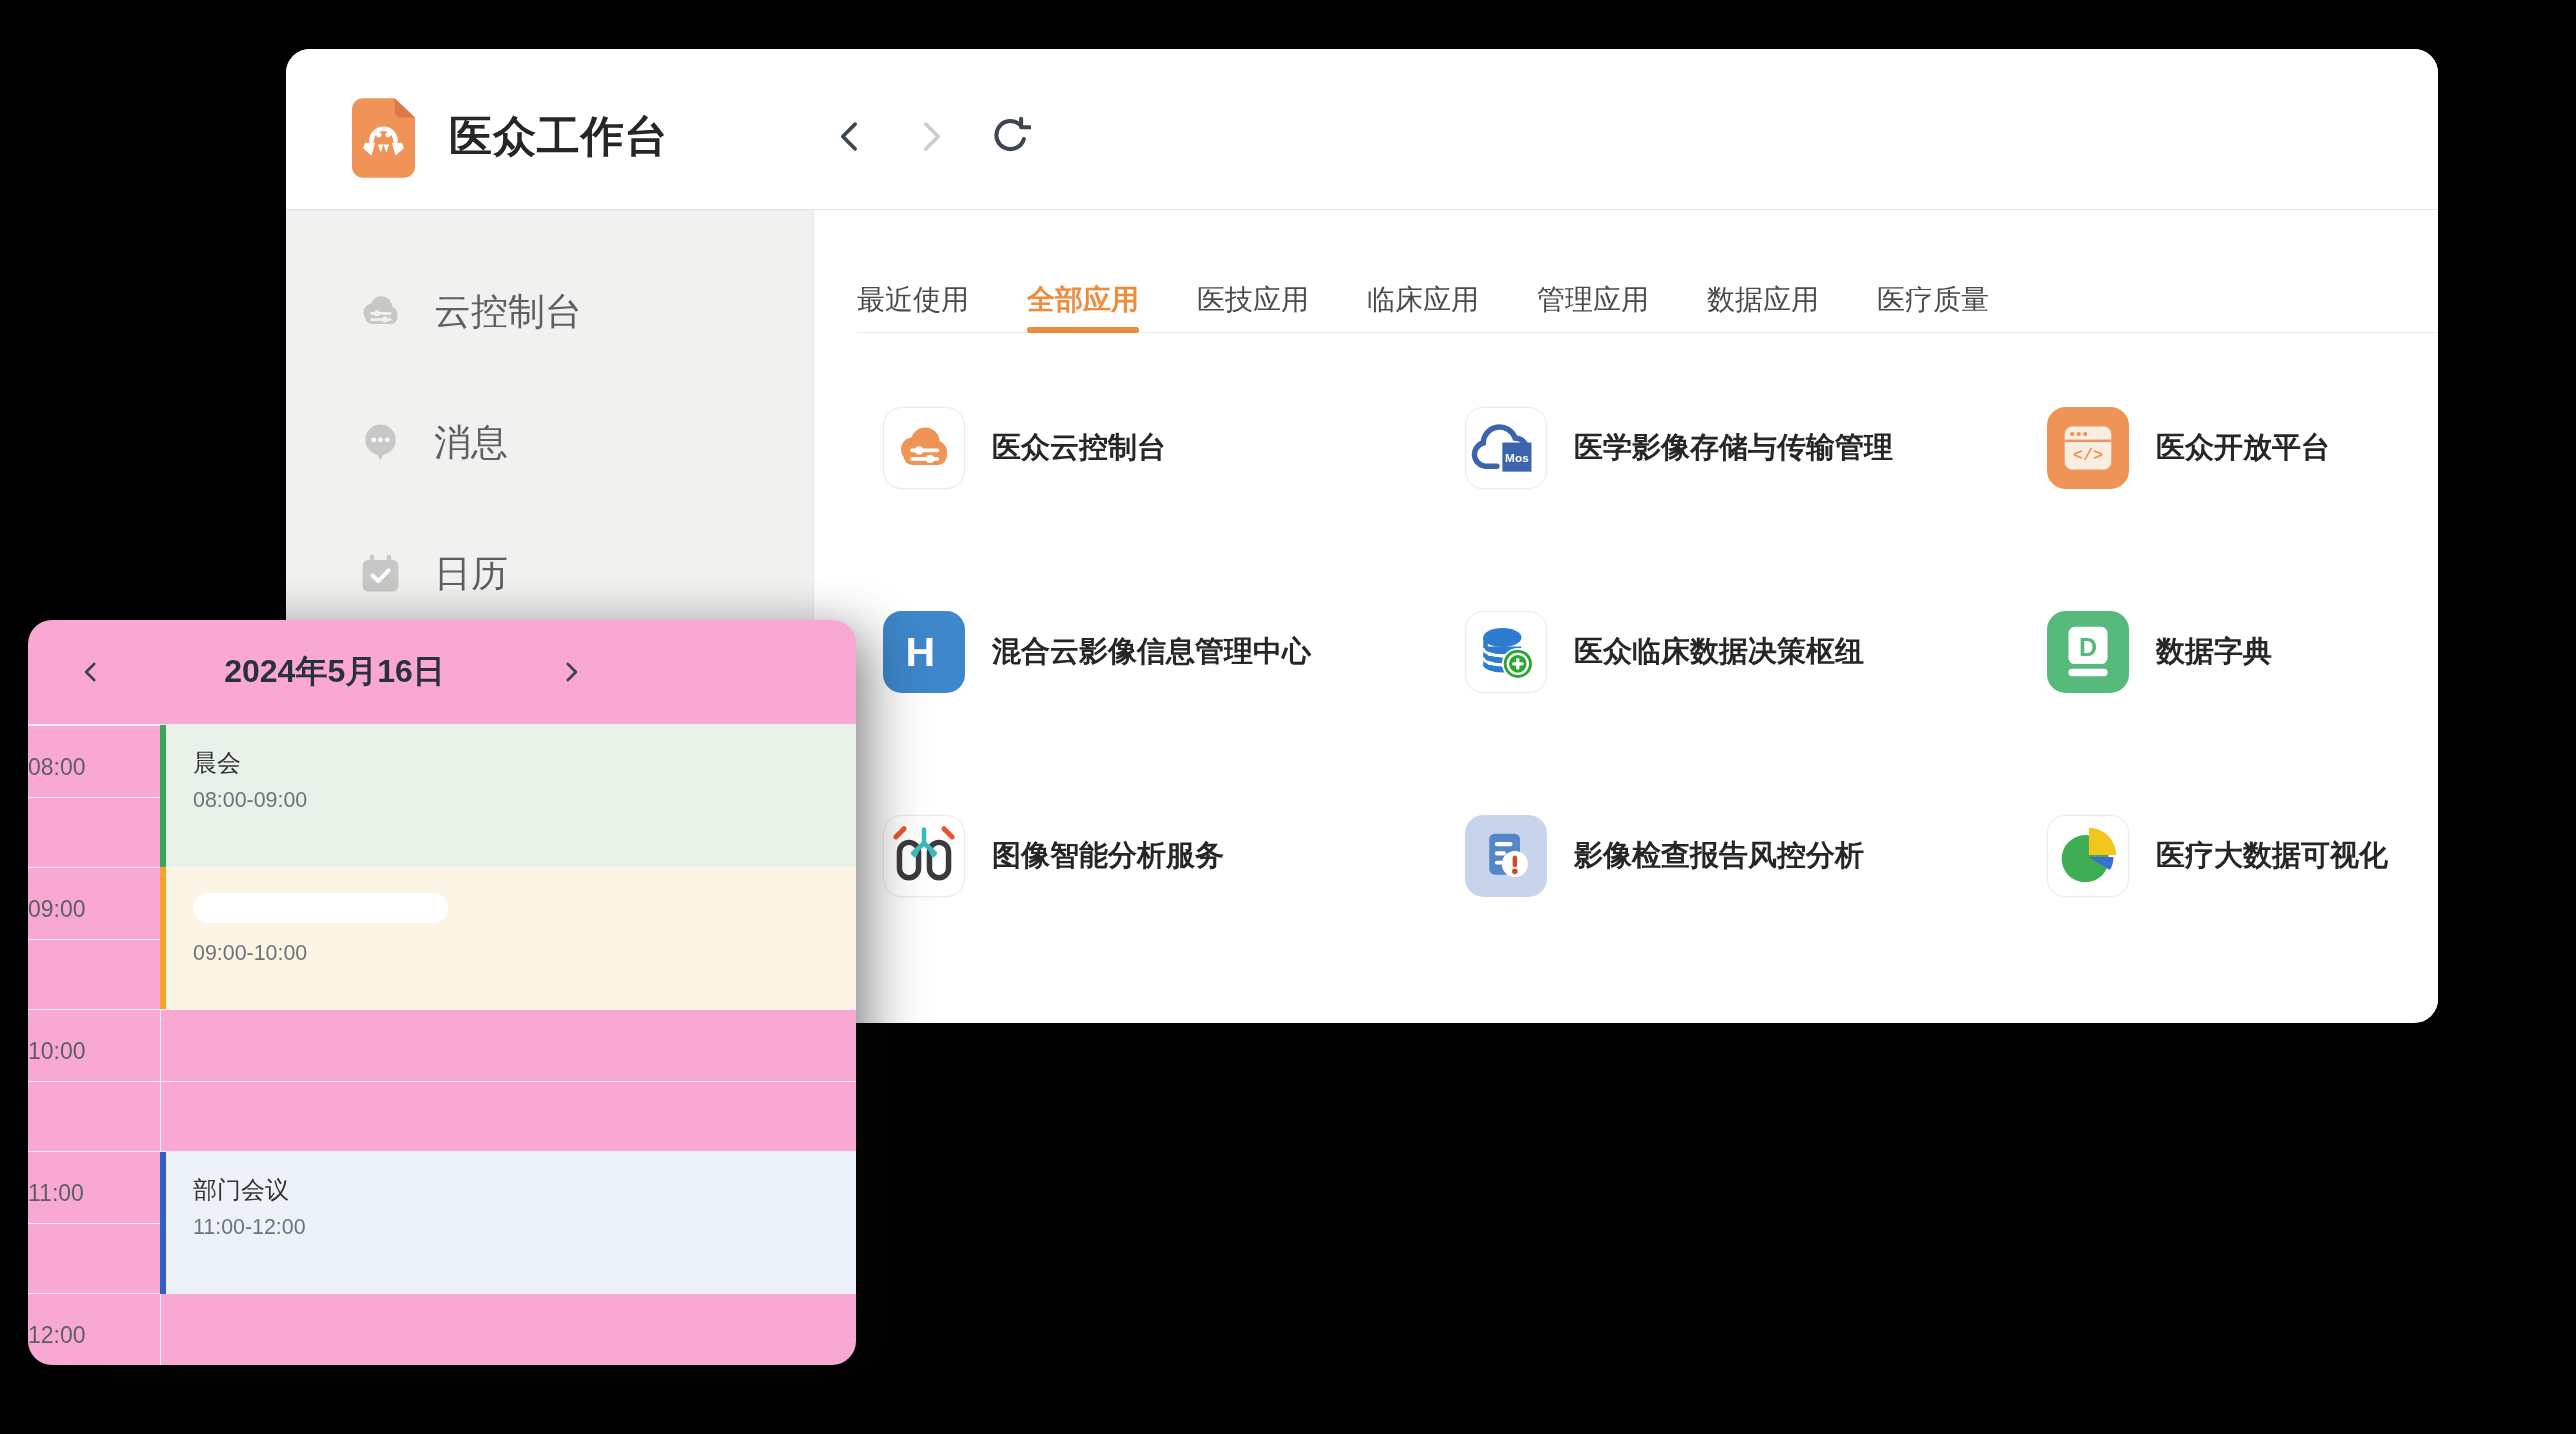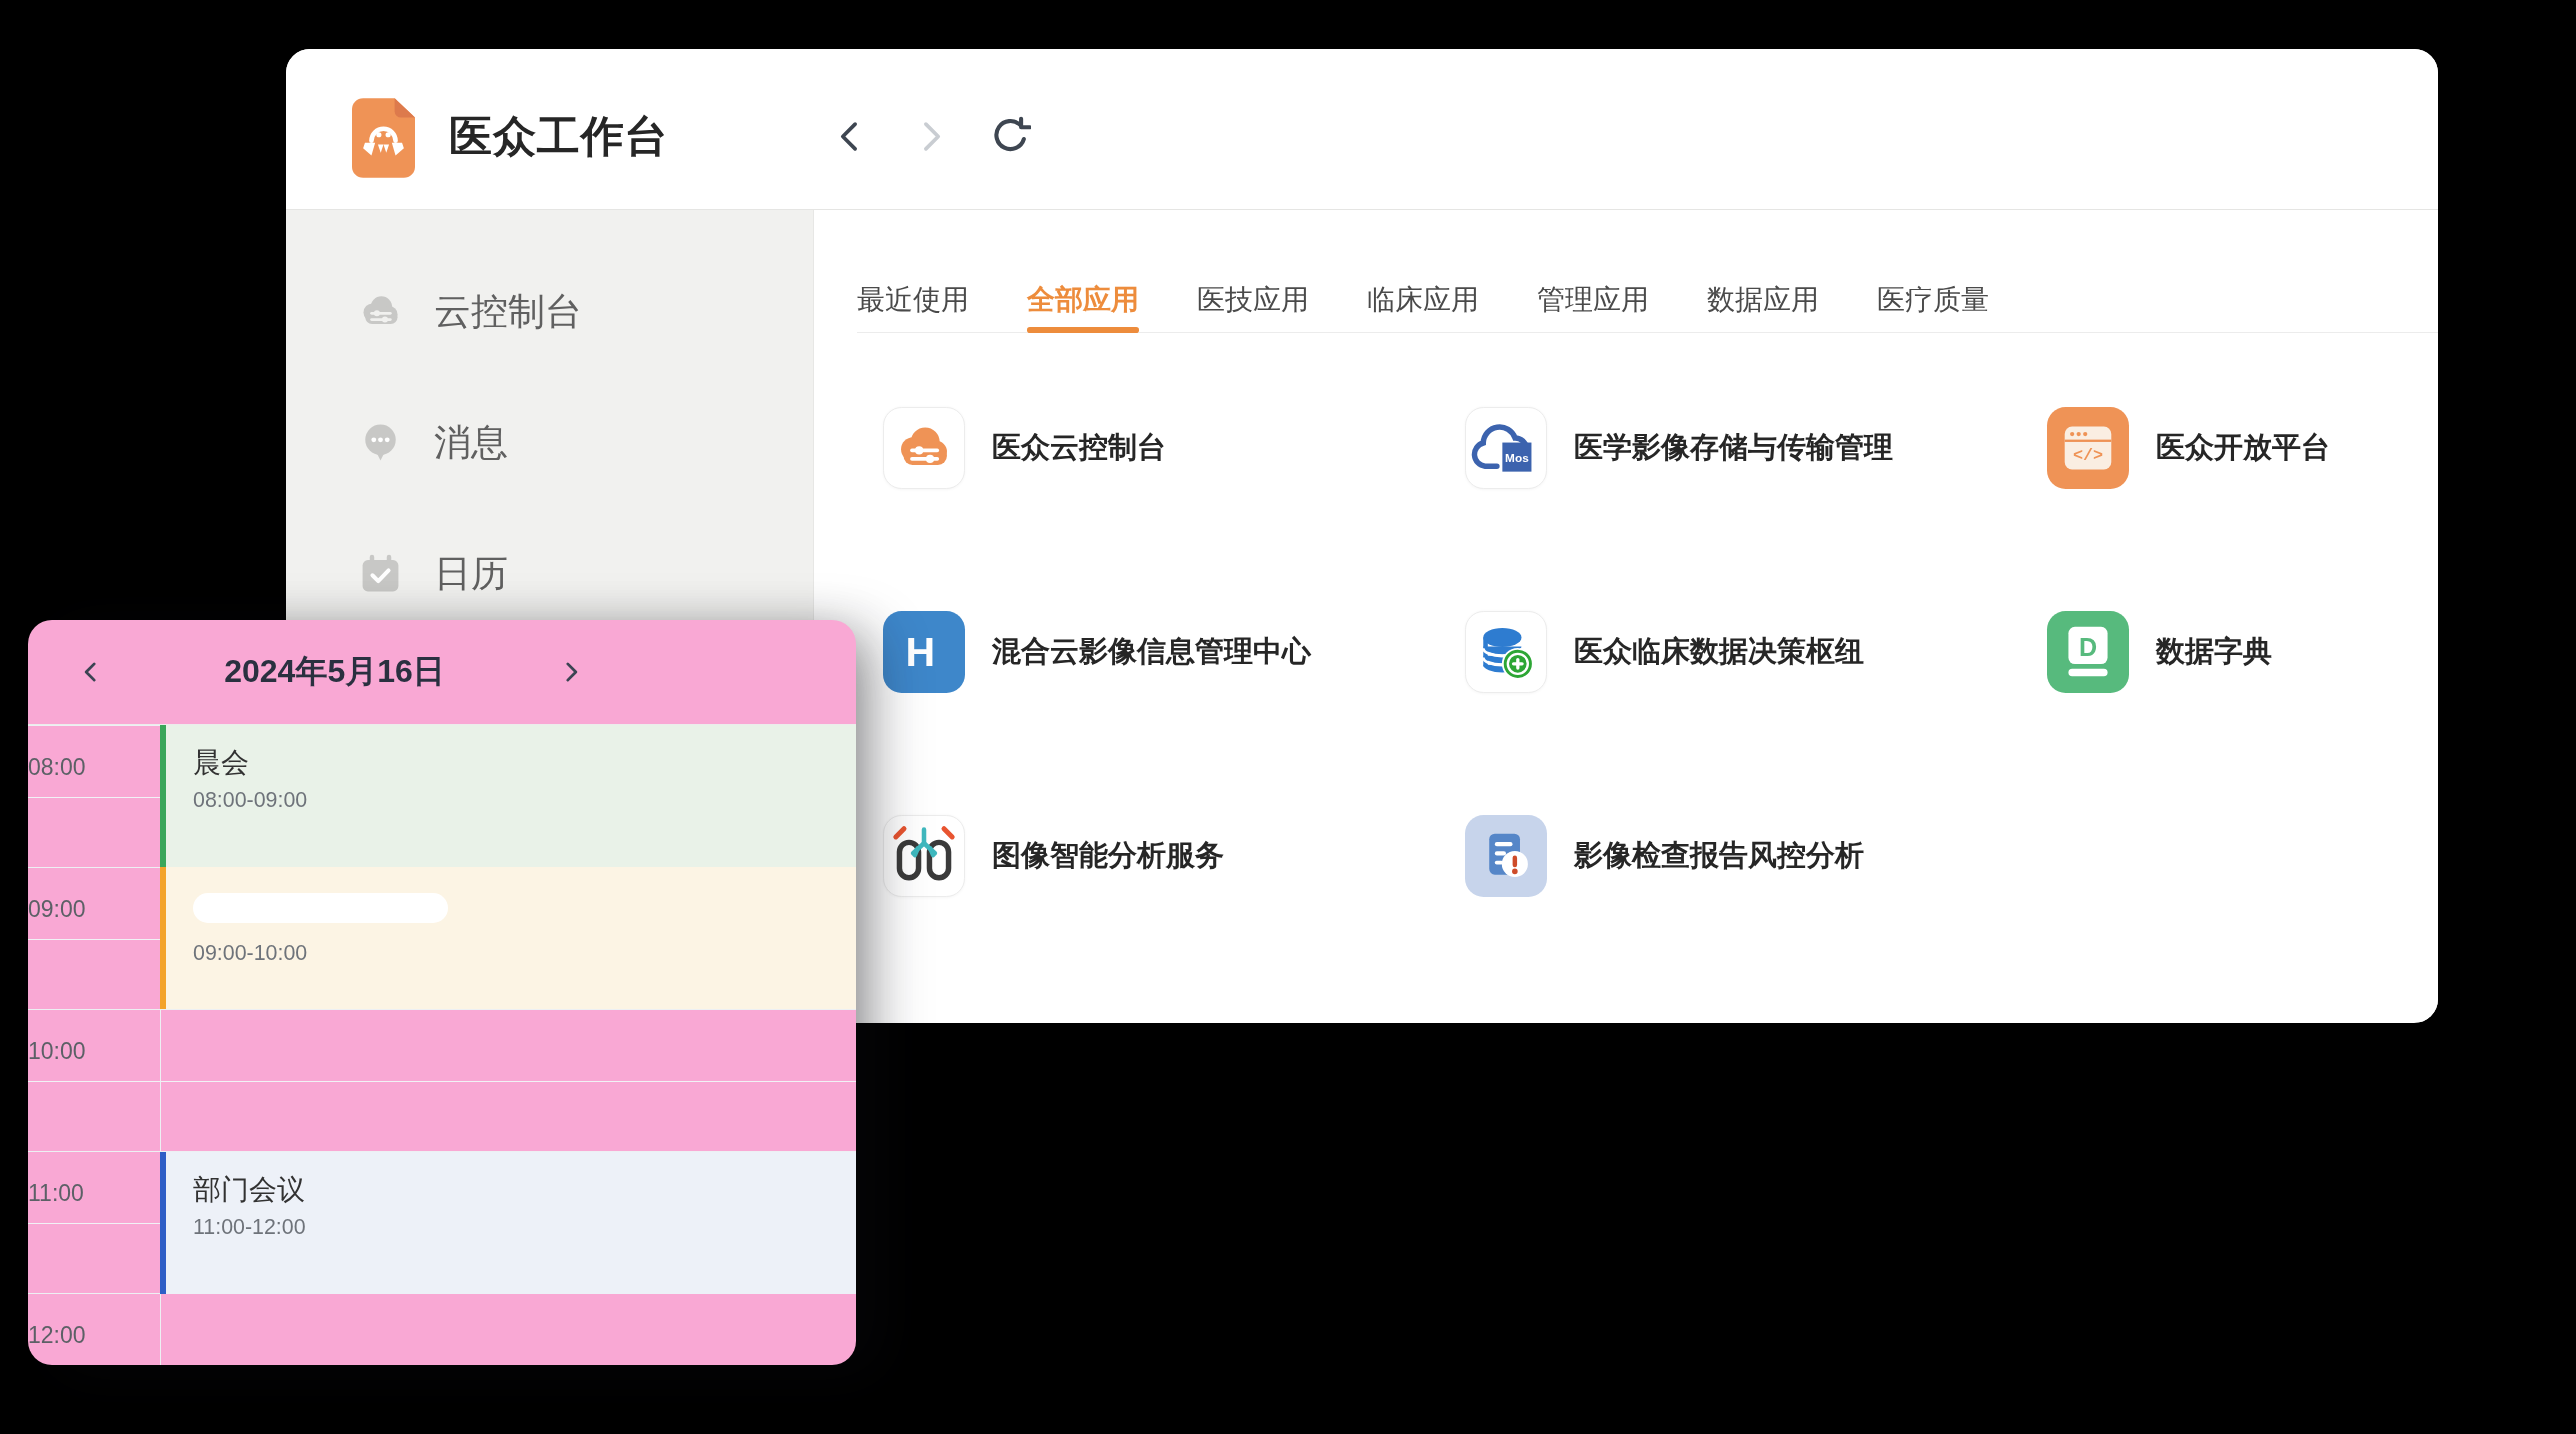--- a/index.html
+++ b/index.html
@@ -62,21 +62,21 @@
   .cal-row:first-child{border-top:none;}
   .cal-row::after{content:'';position:absolute;left:0;right:0;top:71px;height:0.9px;background:#f1f3f6;}
   .cal-time{position:absolute;left:0;top:28px;width:106px;text-align:left;
     font-size:23px;color:#5c6066;z-index:3;background:transparent;}
   .gutter-line{position:absolute;left:132px;top:0;bottom:0;width:0.9px;background:#edf0f3;z-index:1;}
   .event{position:absolute;left:132px;right:0;height:142px;box-sizing:border-box;z-index:2;
     border-left:6.5px solid;padding:24px 0 0 27px;cursor:pointer;}
   .event.green{background:#e9f2e8;border-color:#3aa65a;}
   .event.orange{background:#fcf4e4;border-color:#f3a32b;}
   .event.blue{background:#edf1f8;border-color:#2e5ec6;}
-  .ev-title{font-size:28px;color:#323232;font-weight:500;line-height:28px;}
+  .ev-title{font-size:24px;color:#323232;font-weight:500;line-height:28px;}
   .ev-time{font-size:21.4px;color:#6e737a;margin-top:11.2px;line-height:25px;}
   .redact-pill{width:255px;height:30px;border-radius:15px;background:#fff;margin-top:1.9px;}
   .event.redacted .ev-time{margin-top:18.6px;}
 </style>
 </head>
 <body>
 
 <div class="stage">
 
   <div class="main-window">
@@ -286,20 +286,30 @@
                 <rect x="32" y="29" width="19" height="4.5" rx="2.2" fill="#fff"></rect>
                 <rect x="32" y="39" width="12" height="4.5" rx="2.2" fill="#fff"></rect>
                 <rect x="32" y="49" width="9" height="4" rx="2" fill="#fff"></rect>
                 <circle cx="53.5" cy="52.5" r="14" fill="#fff"></circle>
                 <rect x="51.1" y="43.5" width="4.8" height="12.5" rx="2.4" fill="#CE4B28"></rect>
                 <circle cx="53.5" cy="60.5" r="3" fill="#CE4B28"></circle>
               </svg>
             </span>
             <span class="app-label">影像检查报告风控分析</span>
           </div>
+          <div class="app">
+            <span class="app-icon card">
+              <svg viewBox="0 0 88 88" width="82" height="82">
+                <circle cx="41" cy="47" r="26" fill="#3FAE53"></circle>
+                <path d="M45 43 L45 13 A30 30 0 0 1 75 43 Z" fill="#F4C51C"></path>
+                <path d="M45 45 L72 45 A27 27 0 0 1 68 59.5 Z" fill="#3D6FD2"></path>
+              </svg>
+            </span>
+            <span class="app-label">医疗大数据可视化</span>
+          </div>
 
         </div>
       </main>
     </div>
   </div>
 
   <div class="calendar">
     <div class="cal-header">
       <button class="cal-arrow prev">
         <svg viewBox="0 0 24 24" width="26" height="26">

